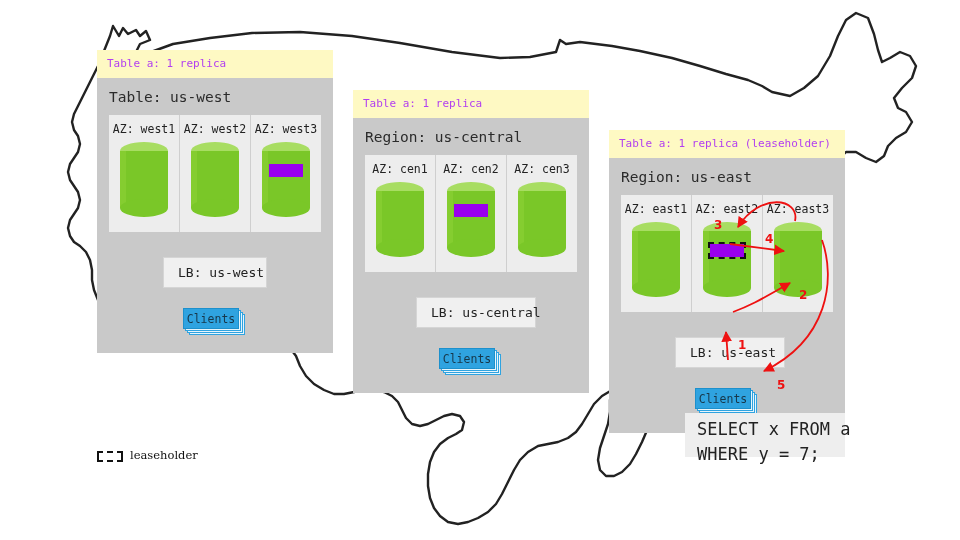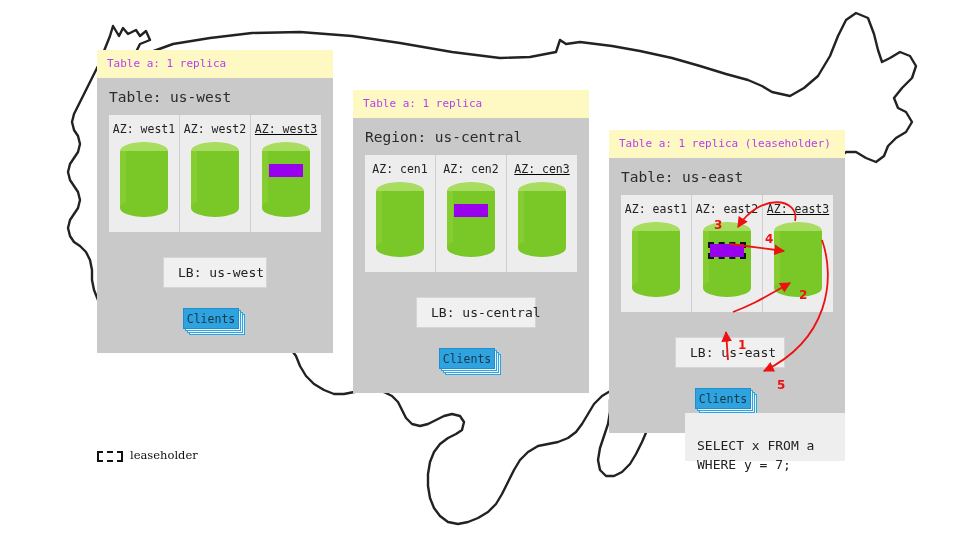--- a/index.html
+++ b/index.html
@@ -47,21 +47,21 @@
     box-sizing:border-box;
   }
   .az{
     flex:1 1 0;
     box-sizing:border-box;
     padding:7px 0 10px 0;
     text-align:center;
     position:relative;
     border-right:1px solid #cfcfcf;
   }
-  .az:last-child{border-right:none;text-decoration:underline;}
+  .az:last-child{border-right:none;}
   .az-label{
     font-size:11.5px;
     color:#222;
     white-space:nowrap;
     margin-bottom:6px;
   }
   
   .cyl{
     position:relative;
     width:48px;height:74px;
@@ -125,24 +125,24 @@
     position:absolute;left:0;top:0;width:56px;height:21px;
     display:flex;align-items:center;justify-content:center;
     font-size:11.5px;color:#17374a;
     z-index:3;white-space:nowrap;
   }
 
   
   .sqlbox{
     position:absolute;
     background:#eeeeee;
-    font-size:13px;
+    font-size:17px;
     color:#222;
     line-height:1.45;
-    padding:24px 12px;
+    padding:4px 12px;
     box-sizing:border-box;
     z-index:2;
     white-space:pre;
   }
 
   
   #arrows{position:absolute;left:0;top:0;width:960px;height:540px;z-index:6;pointer-events:none;}
   .anum{
     position:absolute;
     color:#ee1111;
@@ -304,21 +304,21 @@
         <div class="label">Clients</div>
       </div>
     </div>
   </div>
 
   <div class="region" style="left:609px;top:130px;width:236px;">
     <div class="region-header">
       <div class="tbl">Table a: 1 replica (leaseholder)</div>
     </div>
     <div class="region-body" style="height:275px;">
-      <div class="region-title">Table: us-east</div>
+      <div class="region-title">Region: us-east</div>
       <div class="az-strip" style="height:117px;">
         <div class="az">
           <div class="az-label">AZ: east1</div>
           <div class="cyl">
             <div class="top"></div>
             <div class="body"></div>
             <div class="shadeL"></div>
             <div class="bot"></div>
           </div>
         </div>

